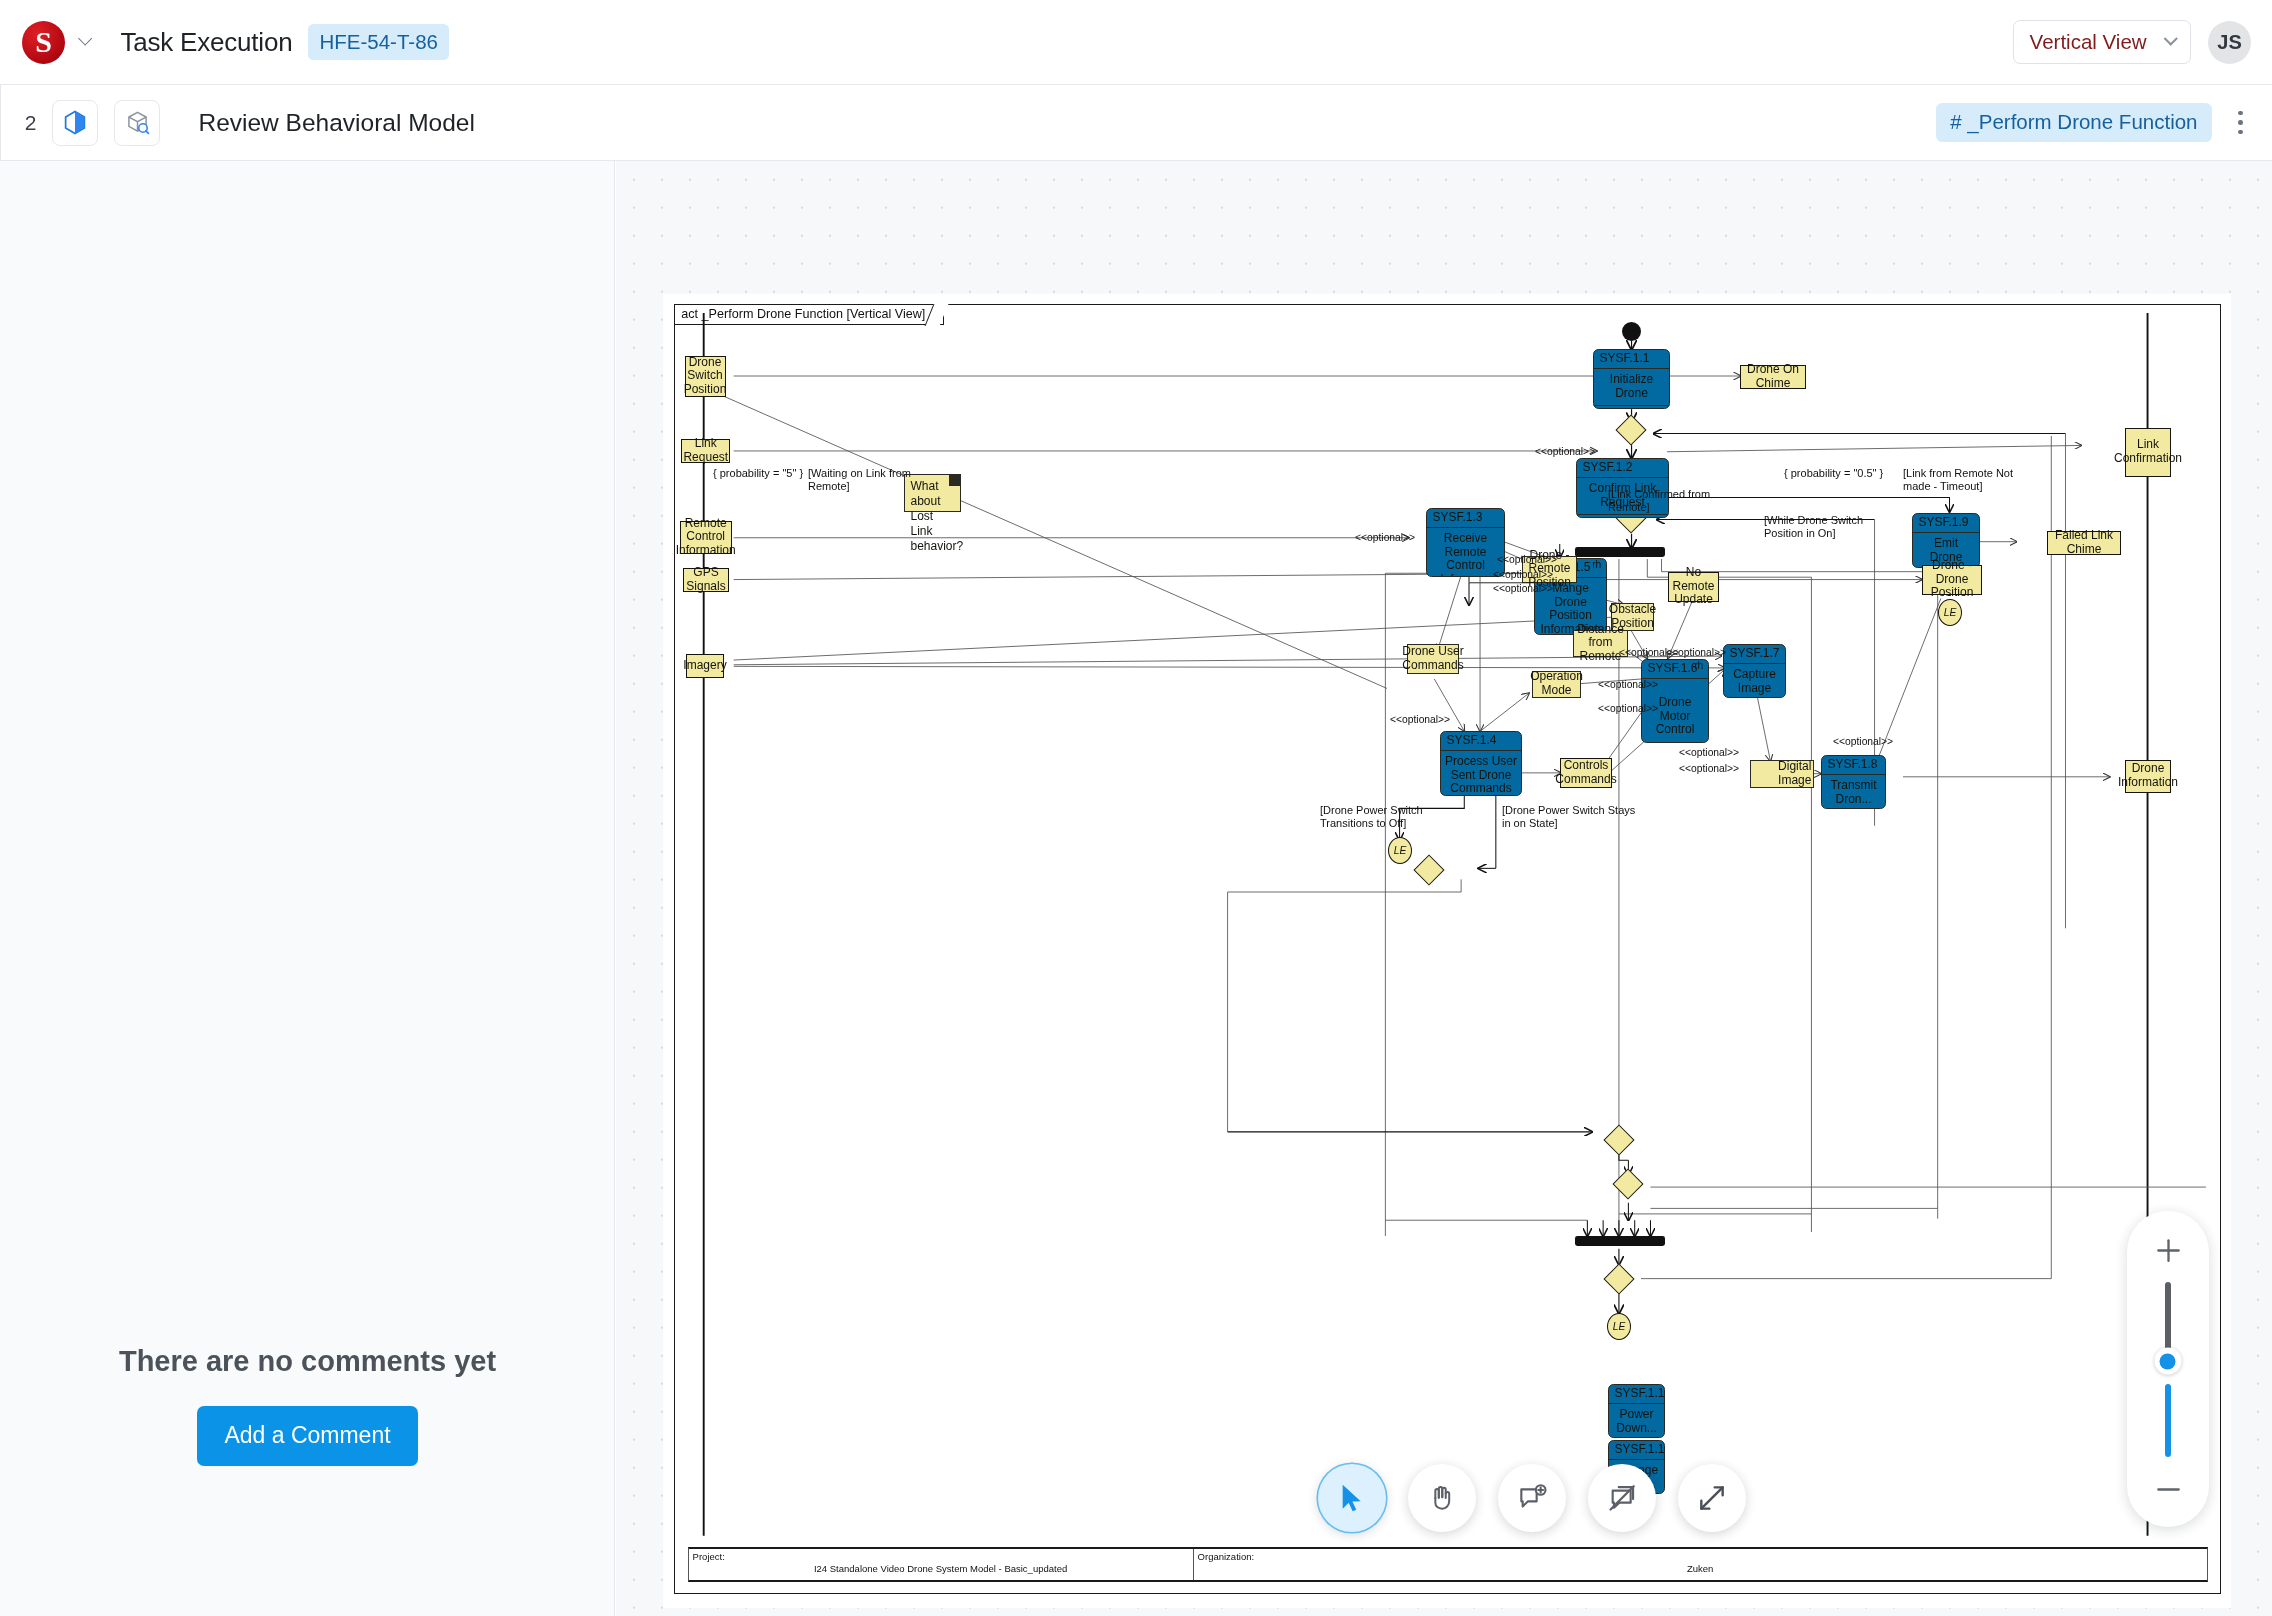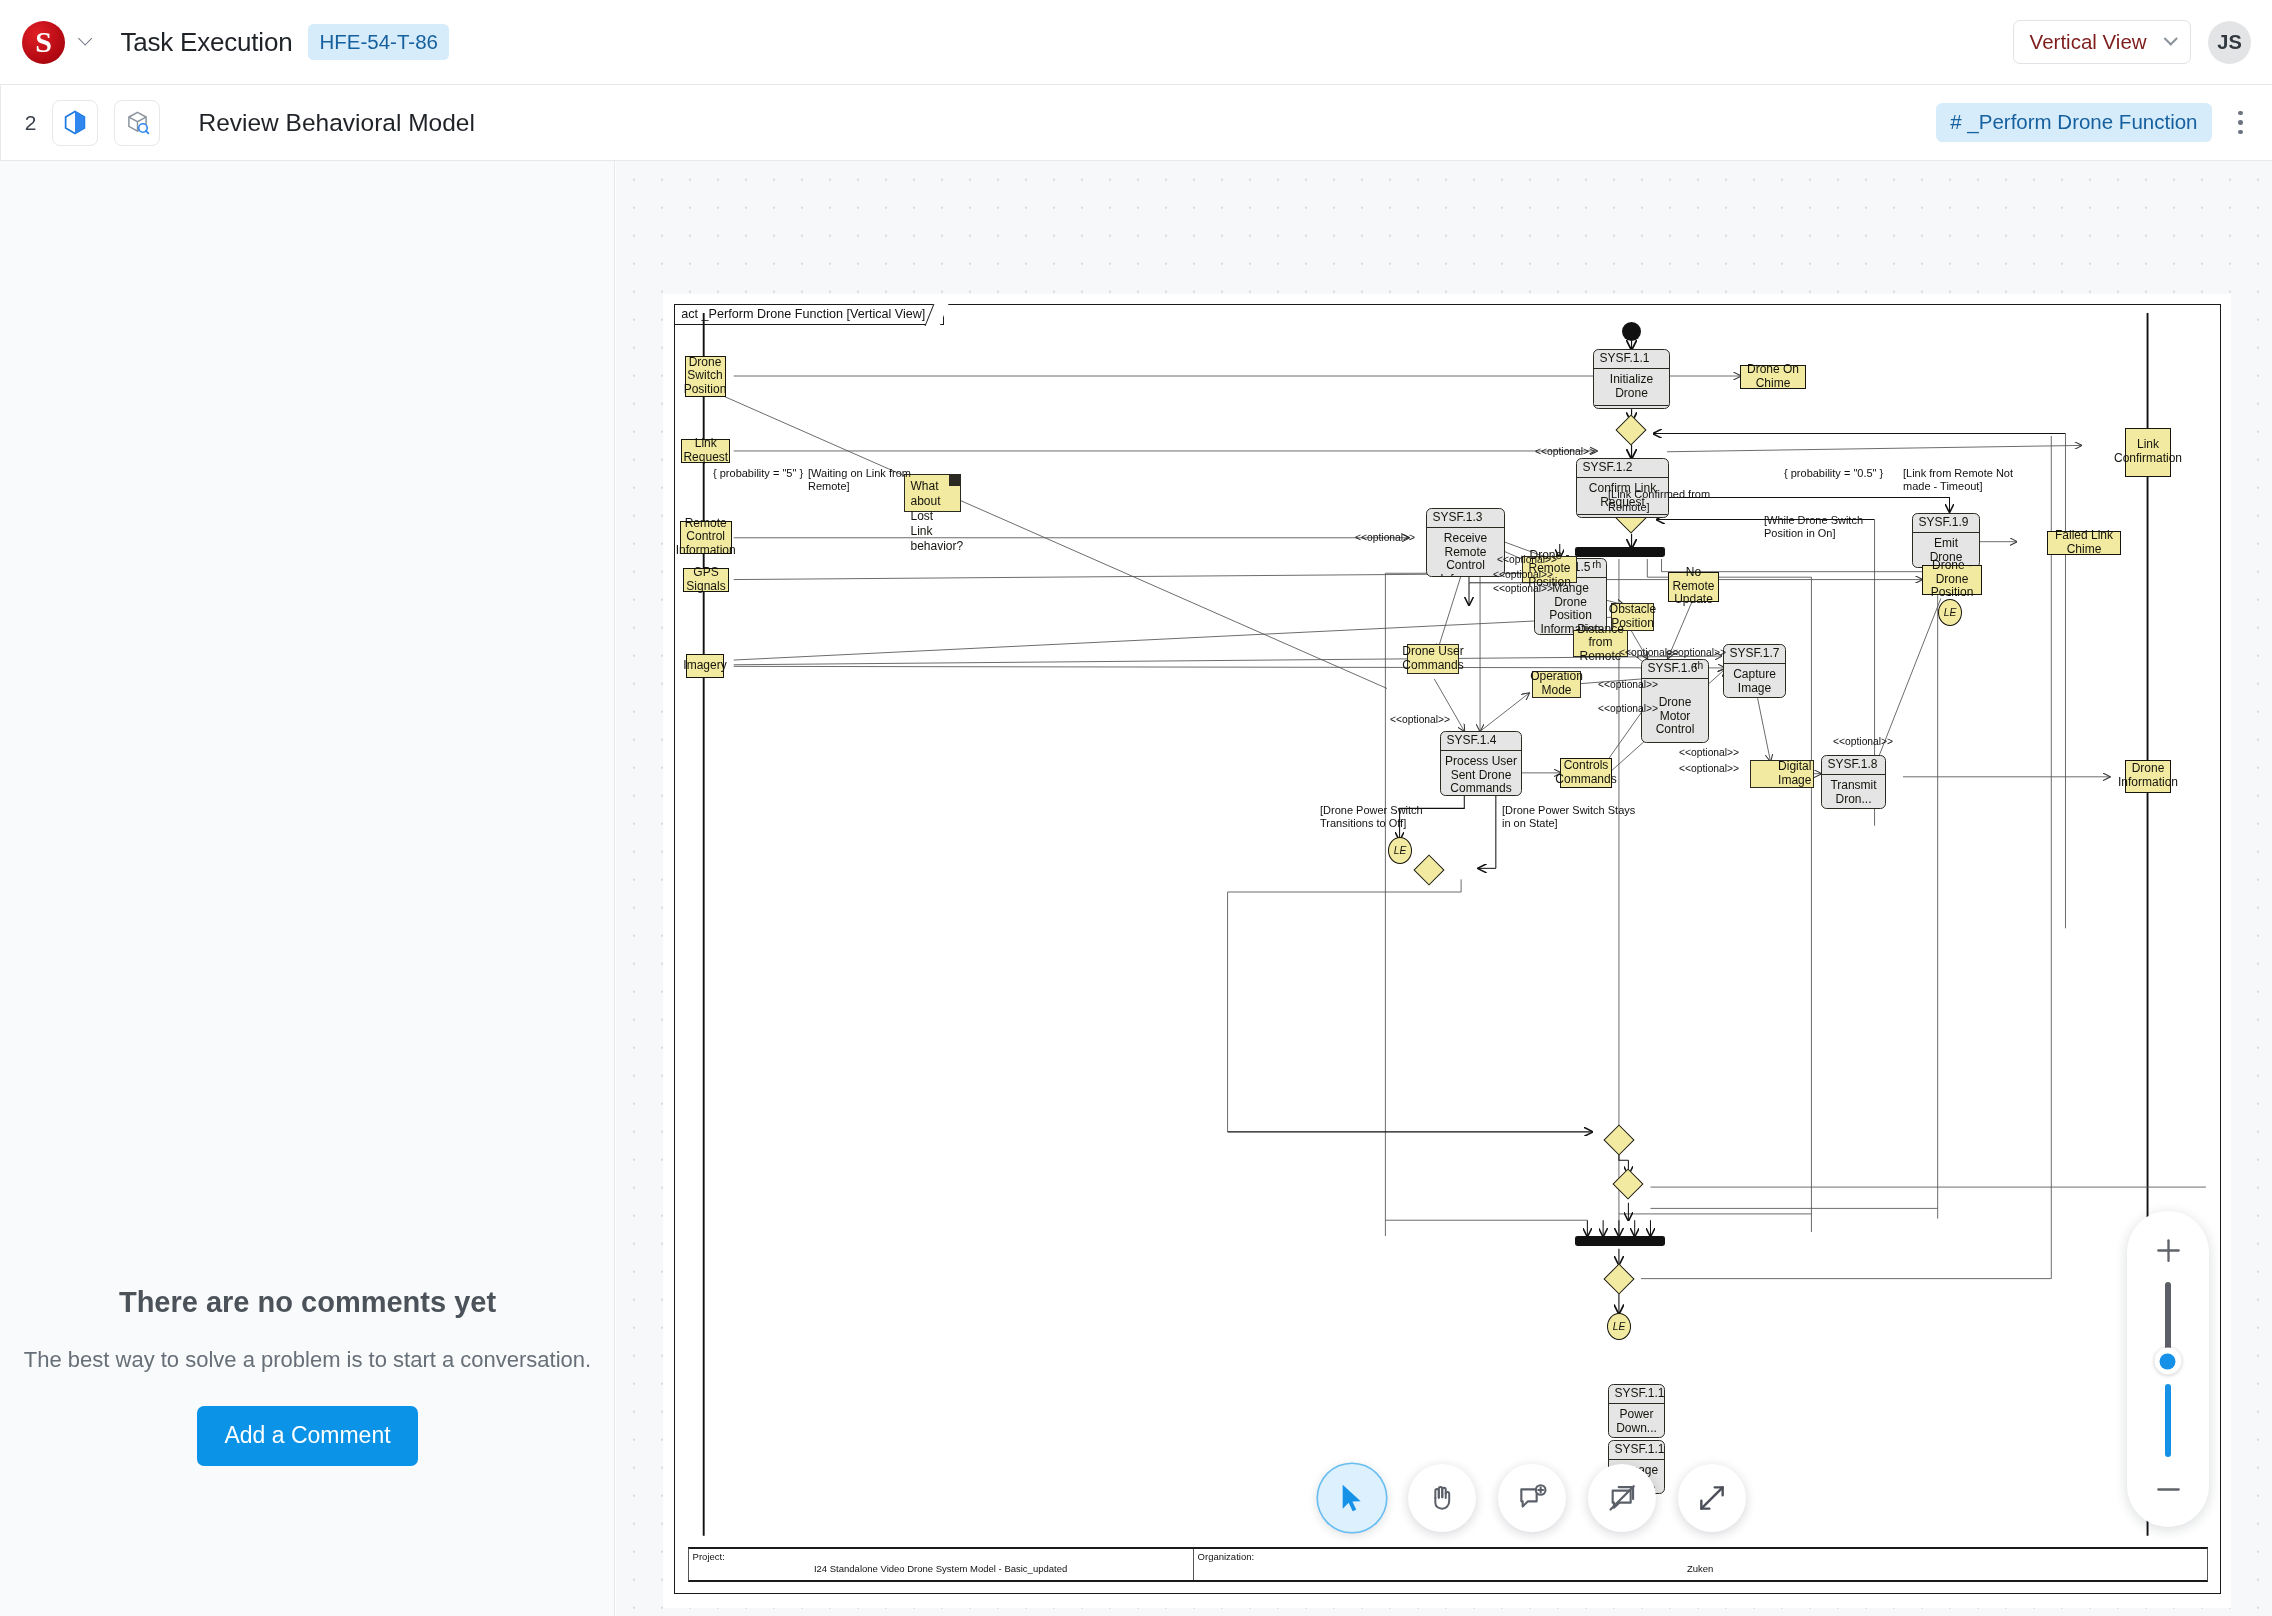--- a/index.html
+++ b/index.html
@@ -171,21 +171,21 @@
     content:""; position:absolute; right:-0.8px; top:-0.8px;
     width: 14px; height: 22px; background:#fff;
     border-left: 1.2px solid #1a1a1a;
     transform: skewX(-22deg);
   }
 
   
   .svg-layer { position: absolute; left: 0; top: 0; width: 1547px; height: 1290px; }
 
   .act {
-    position: absolute; background: #e5e5e5; border: 1.3px solid #2a2a22;
+    position: absolute; background: #0369a1; border: 1.3px solid #2a2a22;
     border-radius: 5.5px; overflow: hidden;
     font-size: 12px; color: #14140d; text-align: center;
     line-height: 1.12;
     font-family: "Liberation Sans", sans-serif;
   }
   .act .id {
     padding: 2.4px 4.7px 2.4px 5.5px; text-align: left;
     border-bottom: 1.1px solid #2a2a22; position: relative;
   }
   .act .nm {
@@ -343,21 +343,20 @@
         <i></i>
         <i></i>
         <i></i>
       </div>
   </div>
 </div>
 
 <div class="left-panel">
   <div class="empty-state">
     <div class="empty-title">There are no comments yet</div>
-    <div class="empty-sub">The best way to solve a problem is to start a conversation.</div>
     <button class="add-comment-btn">Add a Comment</button>
   </div>
 </div>
 
 <div class="canvas">
   <div class="sheet">
     <div class="diagram-frame">
       <div class="frame-tab">act _Perform Drone Function [Vertical View]</div>
 
       <svg class="svg-layer" viewBox="0 0 1960 1635">

